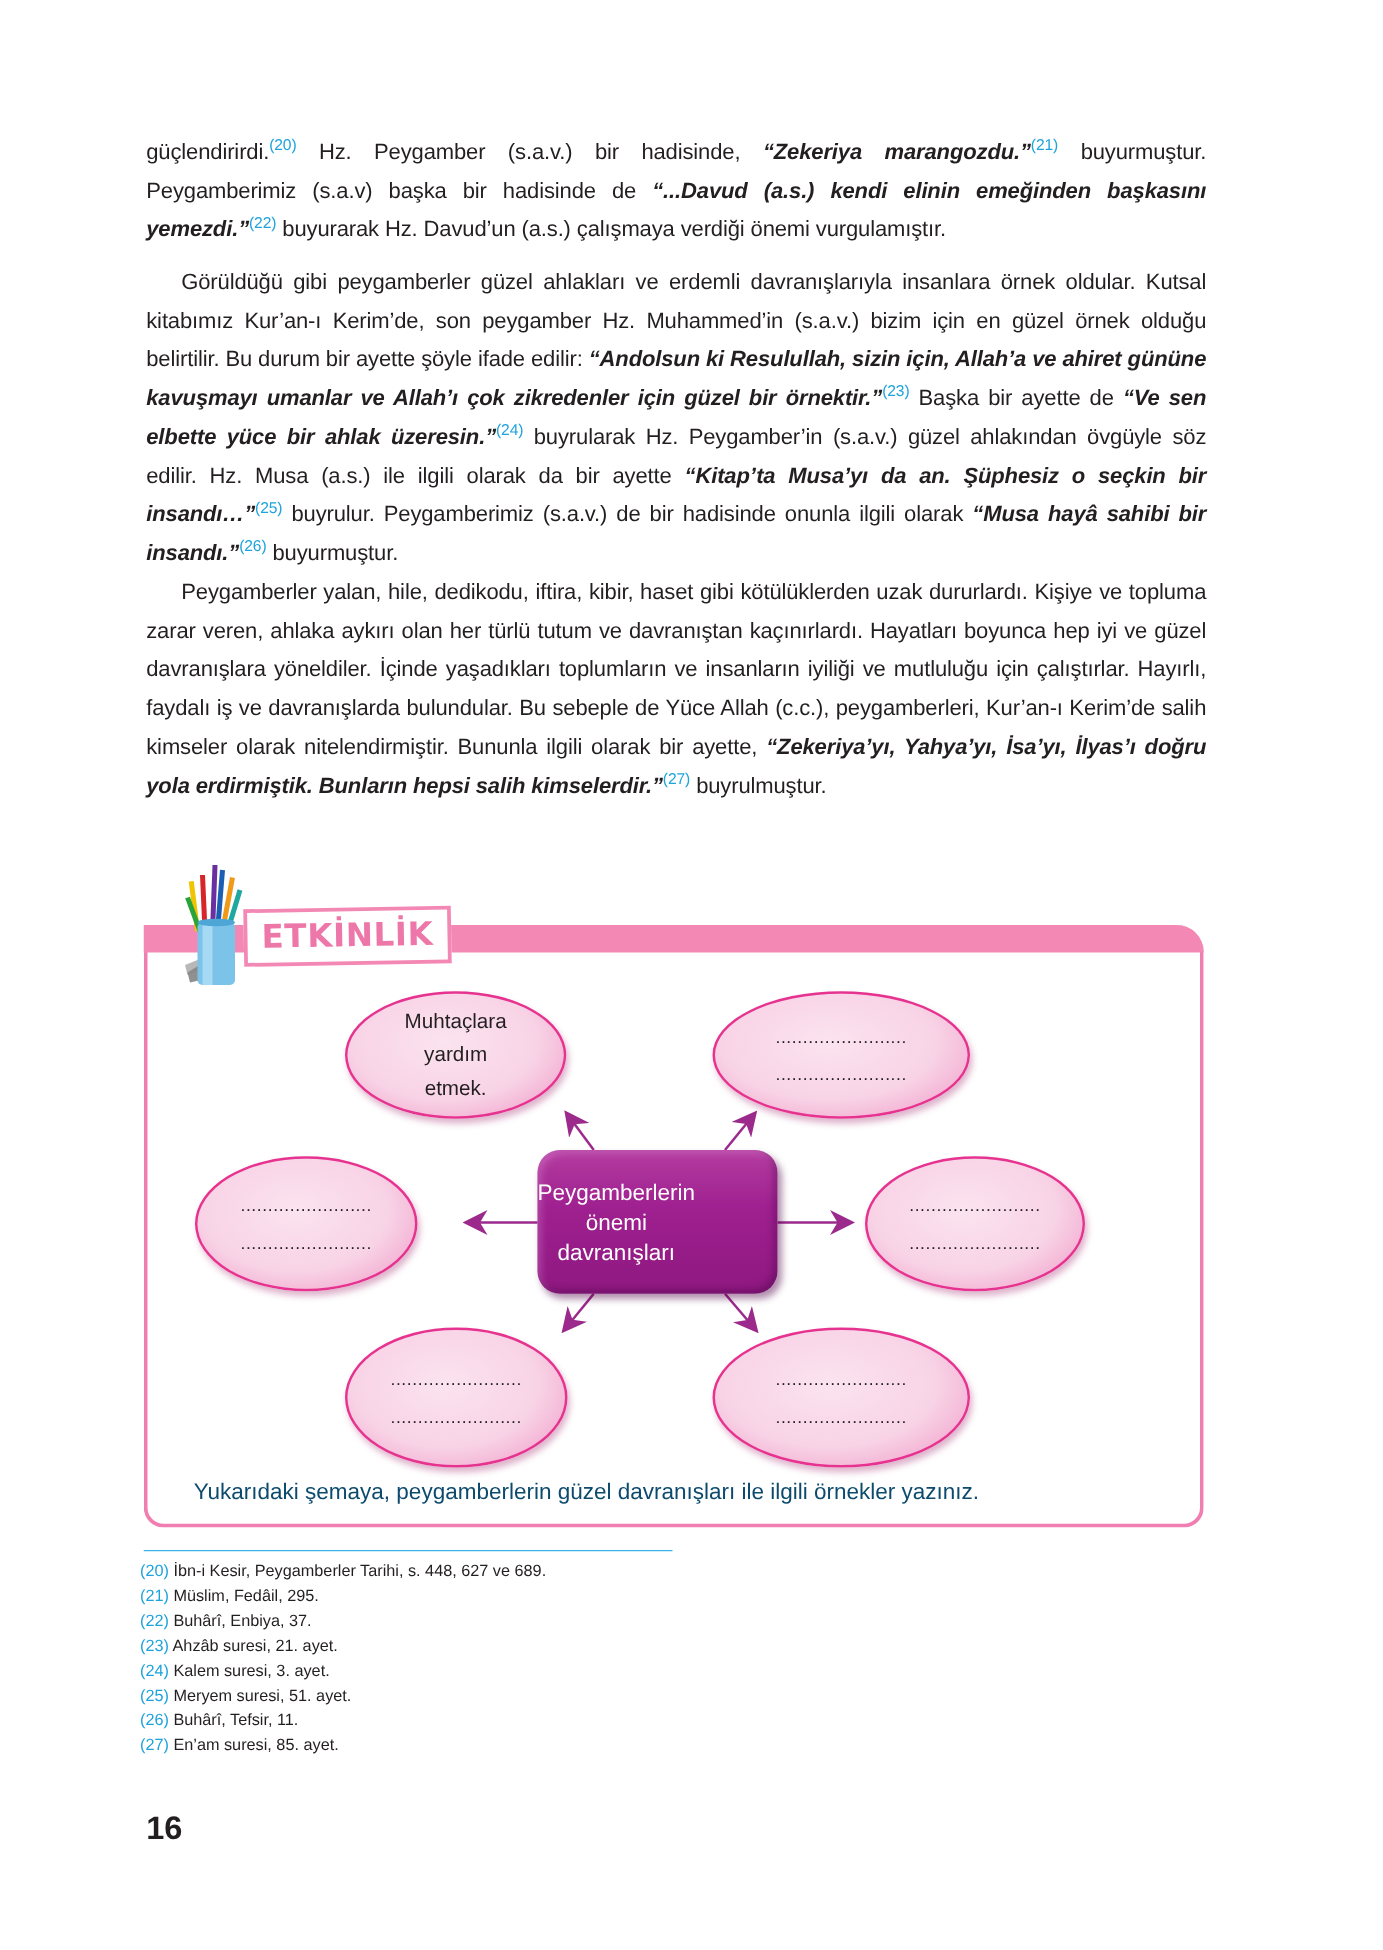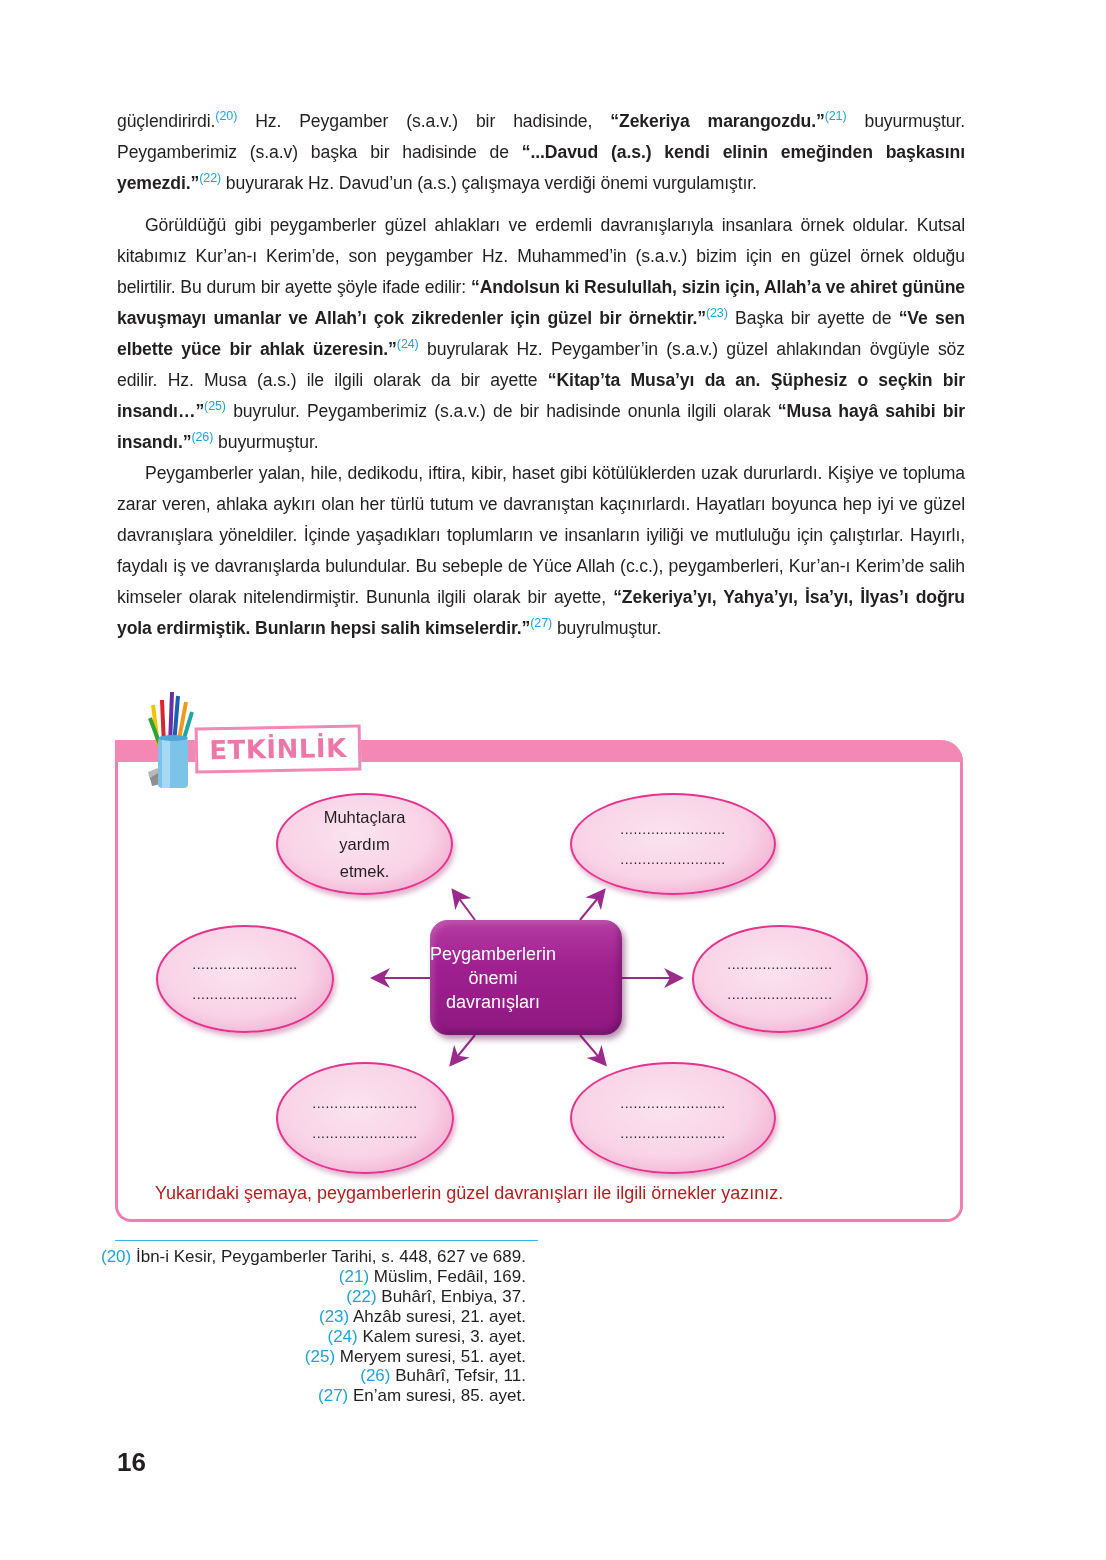--- a/index.html
+++ b/index.html
@@ -1,21 +1,21 @@
 <!DOCTYPE html>
 <html><head>
 <meta charset="utf-8">
 <style>
   html, body { margin:0; padding:0; background:#ffffff; }
   body { width:1106px; height:1560px; position:relative; overflow:hidden;
          font-family:"Liberation Sans", sans-serif; color:#231f20; }
   .para { position:absolute; left:117px; width:848px; font-size:17.6px; line-height:31px;
           text-align:justify; text-indent:0; letter-spacing:-0.1px; }
   .para .indent { display:inline-block; width:28px; }
-  .para b { font-weight:bold; }
+  .para b { font-weight:bold;font-style:italic; }
   sup.ref { color:#1ea3dc; font-size:12.5px; vertical-align:7px; line-height:0; font-weight:normal; }
   
   .act-frame { position:absolute; left:115px; top:740px; width:848px; height:482px;
                border:3px solid #f07eb0; border-top:none; border-radius:0 22px 16px 16px; box-sizing:border-box; }
   .act-band { position:absolute; left:115px; top:740px; width:848px; height:22px; background:#f388b5;
               border-radius:0 26px 0 0; }
   .etk-box { position:absolute; left:195px; top:726px; width:166px; height:46px; background:#fff;
              border:3px solid #f388b5; box-sizing:border-box; transform:rotate(-1deg);
              display:flex; align-items:center; justify-content:center; }
   .etk-label { color:#ee77a9; font-size:26px; font-weight:bold; letter-spacing:0.5px;
@@ -28,23 +28,23 @@
              display:flex; flex-direction:column; align-items:center; justify-content:center;
              font-size:16.5px; color:#231f20; text-align:center; }
   .ellipse .line { line-height:27px; }
   .ellipse .dots { letter-spacing:0.5px; line-height:14px; margin:8px 0; font-size:14px; }
   .center-box { position:absolute; left:430px; top:920px; width:192px; height:115px;
                 background:linear-gradient(180deg,#b43da0 0%, #9f2090 40%, #8e1880 100%);
                 border-radius:18px; box-shadow:3px 4px 6px rgba(80,0,70,0.45), inset -3px -3px 6px rgba(60,0,60,0.35), inset 3px 3px 6px rgba(230,150,220,0.35);
                 color:#fff; display:flex; align-items:center; text-align:center;
                 font-size:18px; line-height:24px; }
   .arrows { position:absolute; left:0; top:0; width:1106px; height:1560px; pointer-events:none; }
-  .instruction { position:absolute; left:155px; top:1183px; font-size:18px; color:#b91c1c; }
+  .instruction { position:absolute; left:155px; top:1183px; font-size:18px; color:#0c4a6e; }
   .fn-rule { position:absolute; left:115px; top:1240px; width:423px; height:1px; background:#3bb4e6; }
-  .footnotes { position:absolute; left:101px; top:1247px; font-size:17px; line-height:19.9px; color:#231f20;text-align:right; }
+  .footnotes { position:absolute; left:112px; top:1247px; font-size:13px; line-height:19.9px; color:#231f20; }
   .footnotes .fn-num { color:#1ea3dc; }
   .page-num { position:absolute; left:117px; top:1447px; font-size:26px; font-weight:bold; color:#231f20; }
 </style>
 </head>
 <body>
 
 <div class="para" style="top:106px;"><span>güçlendirirdi.</span><sup class="ref">(20)</sup><span> Hz. Peygamber (s.a.v.) bir hadisinde, </span><b>“Zekeriya marangozdu.”</b><sup class="ref">(21)</sup><span> buyurmuş­tur. Peygamberimiz (s.a.v) başka bir hadisinde de </span><b>“...Davud (a.s.) kendi elinin emeğinden başkasını yemezdi.”</b><sup class="ref">(22)</sup><span> buyurarak Hz. Davud’un (a.s.) çalışmaya verdiği önemi vurgulamıştır.</span></div>
 <div class="para" style="top:210px;"><span class="indent"></span><span>Görüldüğü gibi peygamberler güzel ahlakları ve erdemli davranışlarıyla insanlara örnek oldu­lar. Kutsal kitabımız Kur’an-ı Kerim’de, son peygamber Hz. Muhammed’in (s.a.v.) bizim için en güzel örnek olduğu belirtilir. Bu durum bir ayette şöyle ifade edilir: </span><b>“Andolsun ki Resulullah, sizin için, Allah’a ve ahiret gününe kavuşmayı umanlar ve Allah’ı çok zikredenler için güzel bir örnektir.”</b><sup class="ref">(23)</sup><span> Başka bir ayette de </span><b>“Ve sen elbette yüce bir ahlak üzeresin.”</b><sup class="ref">(24)</sup><span>  buyrularak Hz. Peygamber’in (s.a.v.) güzel ahlakından övgüyle söz edilir. Hz. Musa (a.s.) ile ilgili olarak da bir ayette </span><b>“Kitap’ta Musa’yı da an. Şüphesiz o seçkin bir insandı…”</b><sup class="ref">(25)</sup><span> buyrulur. Peygamberi­miz (s.a.v.) de bir hadisinde onunla ilgili olarak </span><b>“Musa hayâ sahibi bir insandı.”</b><sup class="ref">(26)</sup><span> buyurmuştur.</span></div>
 <div class="para" style="top:458px;"><span class="indent"></span><span>Peygamberler yalan, hile, dedikodu, iftira, kibir, haset gibi kötülüklerden uzak dururlardı. Kişiye ve topluma zarar veren, ahlaka aykırı olan her türlü tutum ve davranıştan kaçınırlardı. Hayatları boyunca hep iyi ve güzel davranışlara yöneldiler. İçinde yaşadıkları toplumların ve insanların iyiliği ve mutluluğu için çalıştırlar. Hayırlı, faydalı iş ve davranışlarda bulundular. Bu sebeple de Yüce Allah (c.c.), peygamberleri, Kur’an-ı Kerim’de salih kimseler olarak nitelendirmiştir. Bununla ilgili olarak bir ayette, </span><b>“Zekeriya’yı, Yahya’yı, İsa’yı, İlyas’ı doğru yola erdirmiştik. Bunların hepsi salih kimselerdir.”</b><sup class="ref">(27)</sup><span> buyrulmuştur.</span></div>
 
@@ -118,21 +118,21 @@
     <div>önemi</div>
     <div>davranışları</div>
   </div>
 </div>
 
 <div class="instruction">Yukarıdaki şemaya, peygamberlerin güzel davranışları ile ilgili örnekler yazınız.</div>
 
 <div class="fn-rule"></div>
 <div class="footnotes">
   <div><span class="fn-num">(20)</span><span> İbn-i Kesir, Peygamberler Tarihi, s. 448, 627 ve 689.</span></div>
-  <div><span class="fn-num">(21)</span><span> Müslim, Fedâil, 169.</span></div>
+  <div><span class="fn-num">(21)</span><span> Müslim, Fedâil, 295.</span></div>
   <div><span class="fn-num">(22)</span><span> Buhârî, Enbiya, 37.</span></div>
   <div><span class="fn-num">(23)</span><span> Ahzâb suresi, 21. ayet.</span></div>
   <div><span class="fn-num">(24)</span><span> Kalem suresi, 3. ayet.</span></div>
   <div><span class="fn-num">(25)</span><span> Meryem suresi, 51. ayet.</span></div>
   <div><span class="fn-num">(26)</span><span> Buhârî, Tefsir, 11.</span></div>
   <div><span class="fn-num">(27)</span><span> En’am suresi, 85. ayet.</span></div>
 </div>
 
 <div class="page-num">16</div>
 

